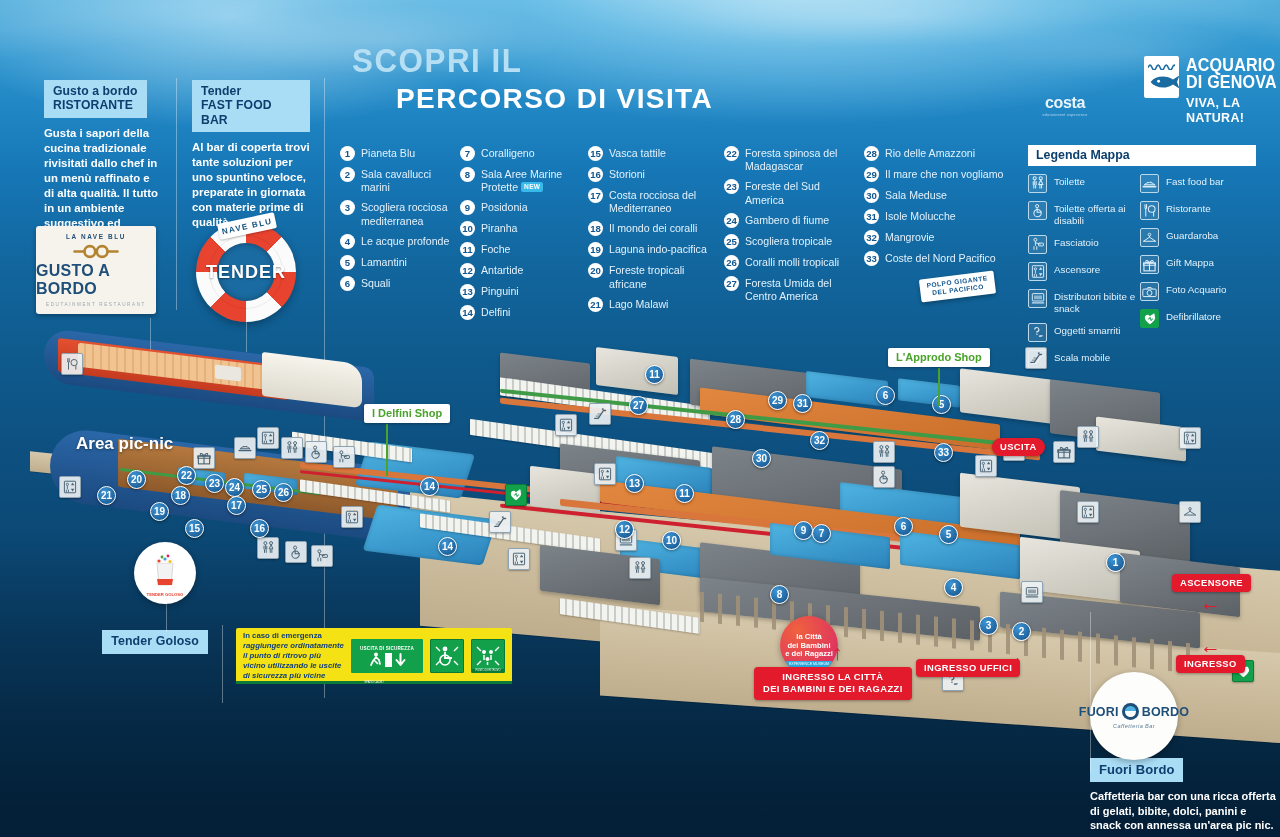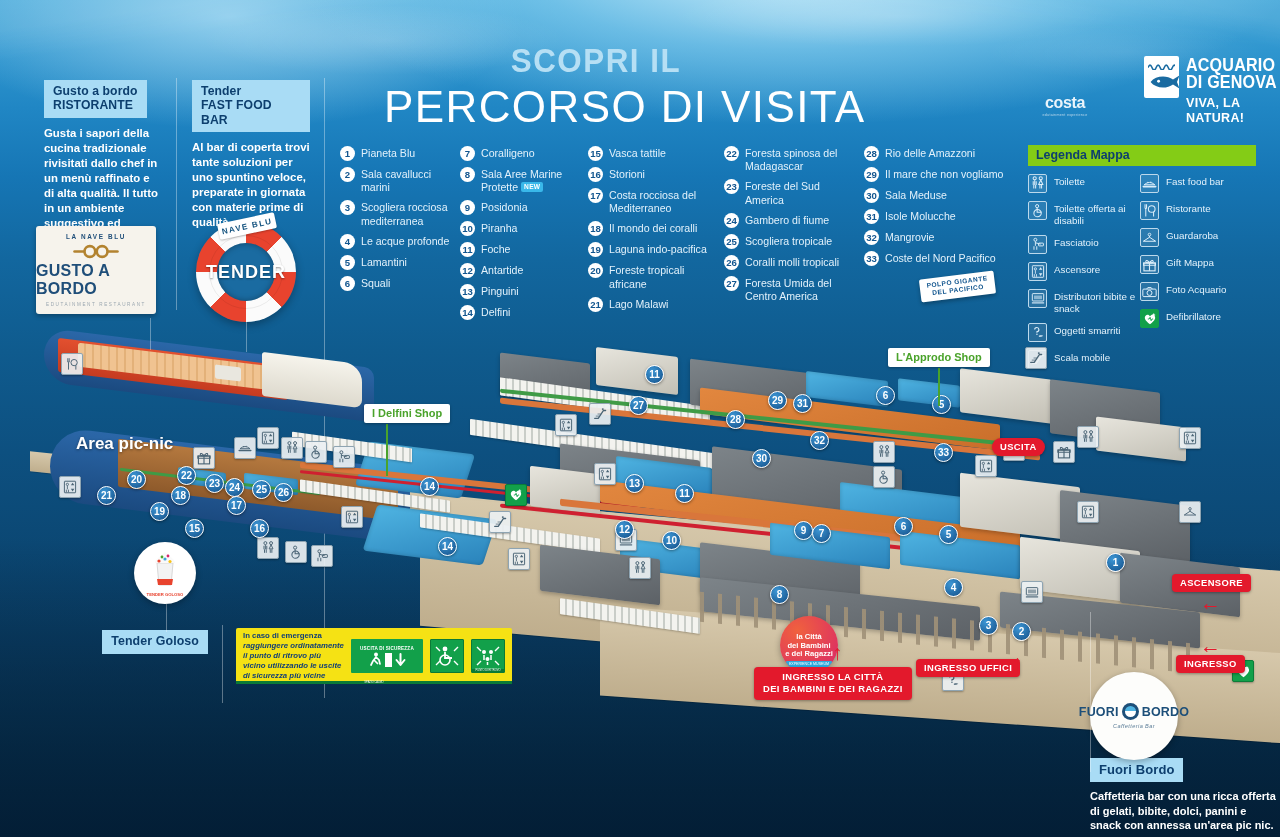--- a/index.html
+++ b/index.html
@@ -43,28 +43,28 @@
   }
 
   
   .hl {
     display:inline-block; background:#a9dcf5; color:#0d3f6e;
     font-weight:bold; padding:4px 9px 5px; line-height:1.18; letter-spacing:.1px;
   }
   .para { color:#fff; font-size:11.4px; font-weight:bold; line-height:1.32; }
 
   
-  .title-wrap { position:absolute; left:352px; top:44px;text-align:center; }
+  .title-wrap { position:absolute; left:352px; top:44px; }
   .title-1 {
     color:#b6dff4; font-size:33px; font-weight:bold; letter-spacing:1.6px;
     line-height:1; font-stretch:condensed; transform:scaleX(.95); transform-origin:left;
   }
   .title-2 {
-    color:#fff; font-size:44px; font-weight:400; letter-spacing:1.4px;
-    line-height:1; margin-top:8px; margin-left:32px;
+    color:#fff; font-size:28px; font-weight:700; letter-spacing:1.4px;
+    line-height:1; margin-top:8px; margin-left:44px;
   }
 
   .brand-costa { position:absolute; left:1030px; top:95px; width:70px; text-align:center; }
   .costa-word {
     color:#eaf4fb; font-size:16px; font-weight:bold; letter-spacing:-.4px; line-height:1;
   }
   .costa-sub { color:#bcd9ec; font-size:3.6px; letter-spacing:.3px; margin-top:2px; }
 
   .brand-aq { position:absolute; left:1144px; top:56px; display:flex; gap:7px; align-items:flex-start; }
   .aq-sq { width:42px; height:42px; background:#fff; border-radius:2px; position:relative; overflow:hidden; }
@@ -145,21 +145,21 @@
   .polpo {
     position:absolute; left:920px; top:275px; transform:rotate(-7deg);
     background:#fff; padding:3px 7px 4px; border-radius:2px;
     box-shadow:0 2px 4px rgba(0,0,0,.3); text-align:center;
   }
   .polpo div { color:#12568f; font-size:6.6px; font-weight:bold; letter-spacing:.5px; line-height:1.25; }
 
   
   .legend { position:absolute; left:1028px; top:145px; width:228px; }
   .legend-title {
-    background:#84cc16; color:#0d3f6e; font-weight:bold; font-size:12.4px;
+    background:#ffffff; color:#0d3f6e; font-weight:bold; font-size:12.4px;
     padding:3px 8px 4px;
   }
   .legend-grid { display:grid; grid-template-columns:112px 116px; margin-top:8px; }
   .lg-item { display:flex; gap:7px; align-items:flex-start; margin-bottom:8px; }
   .lg-ico {
     flex:0 0 auto; width:19px; height:19px; border:1.2px solid #bcd9ec; border-radius:2px;
     background:rgba(255,255,255,.10); display:flex; align-items:center; justify-content:center;
   }
   .lg-ico.green { background:#12a04a; border-color:#12a04a; }
   .lg-ico svg { display:block; }

